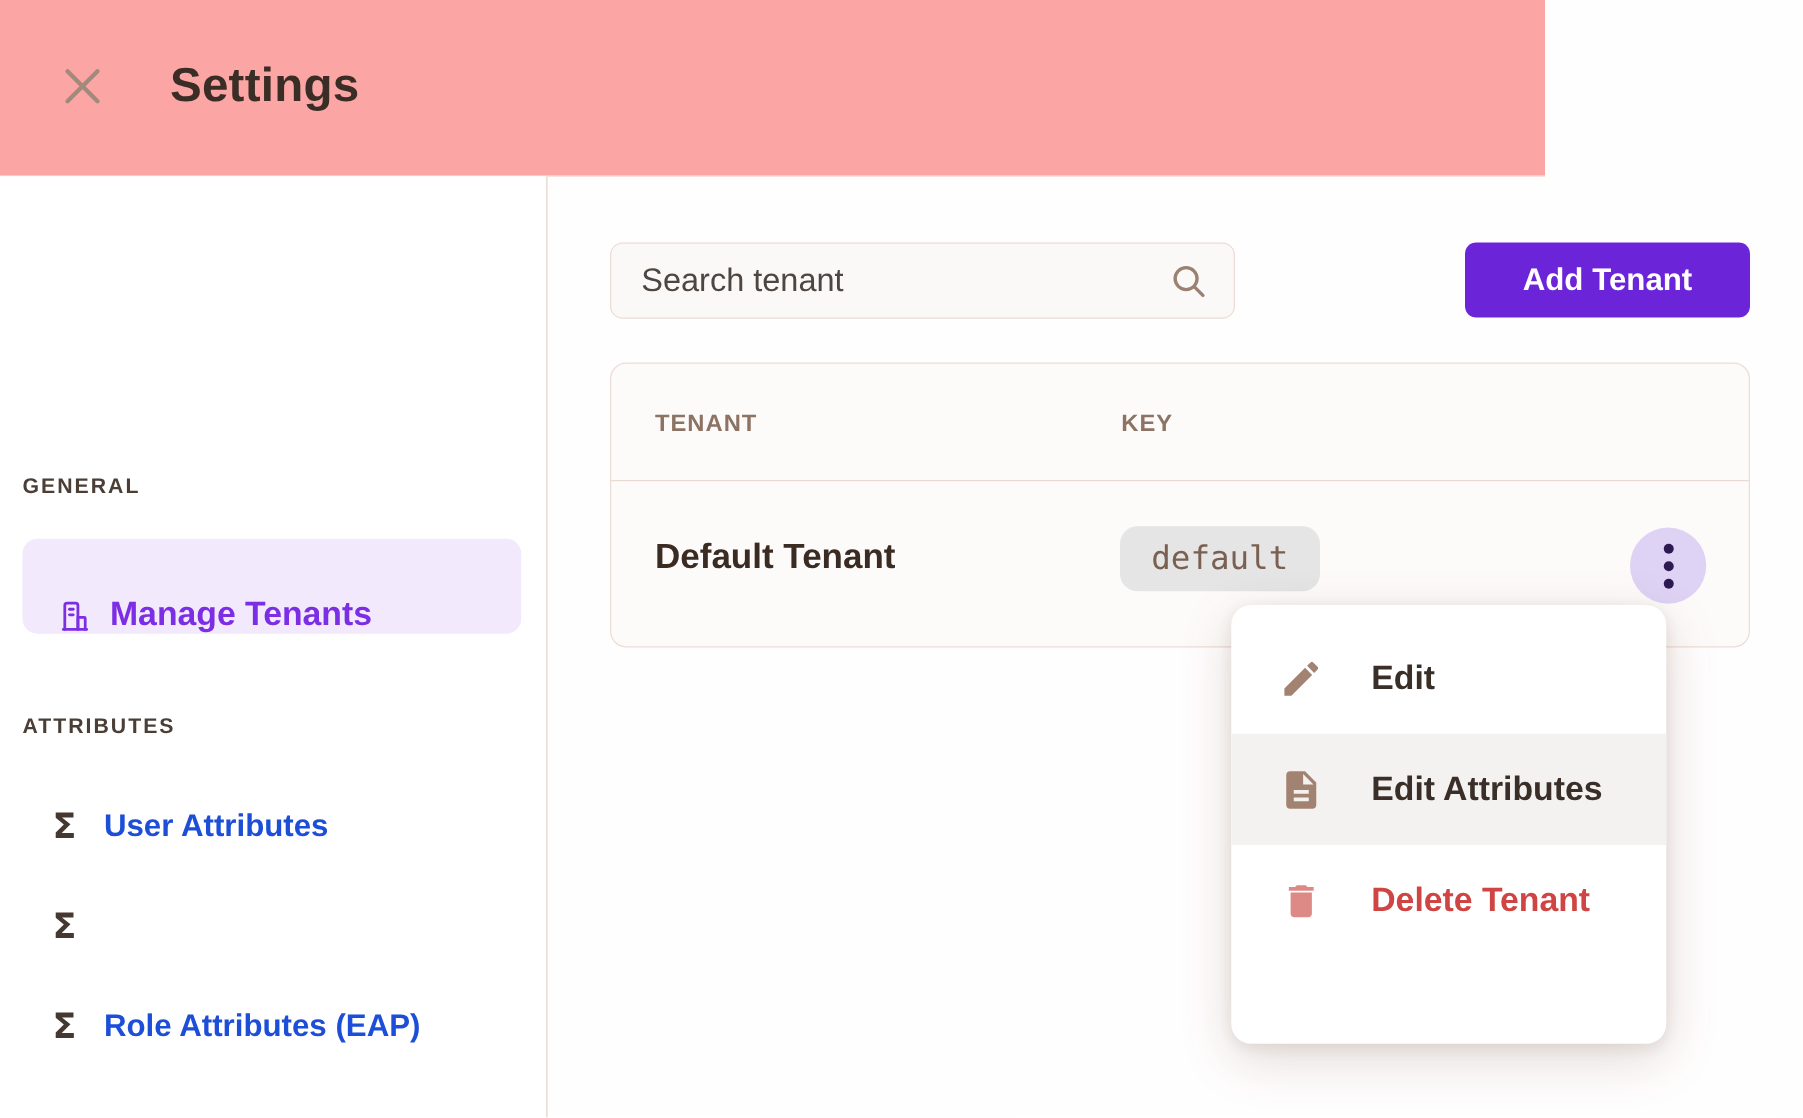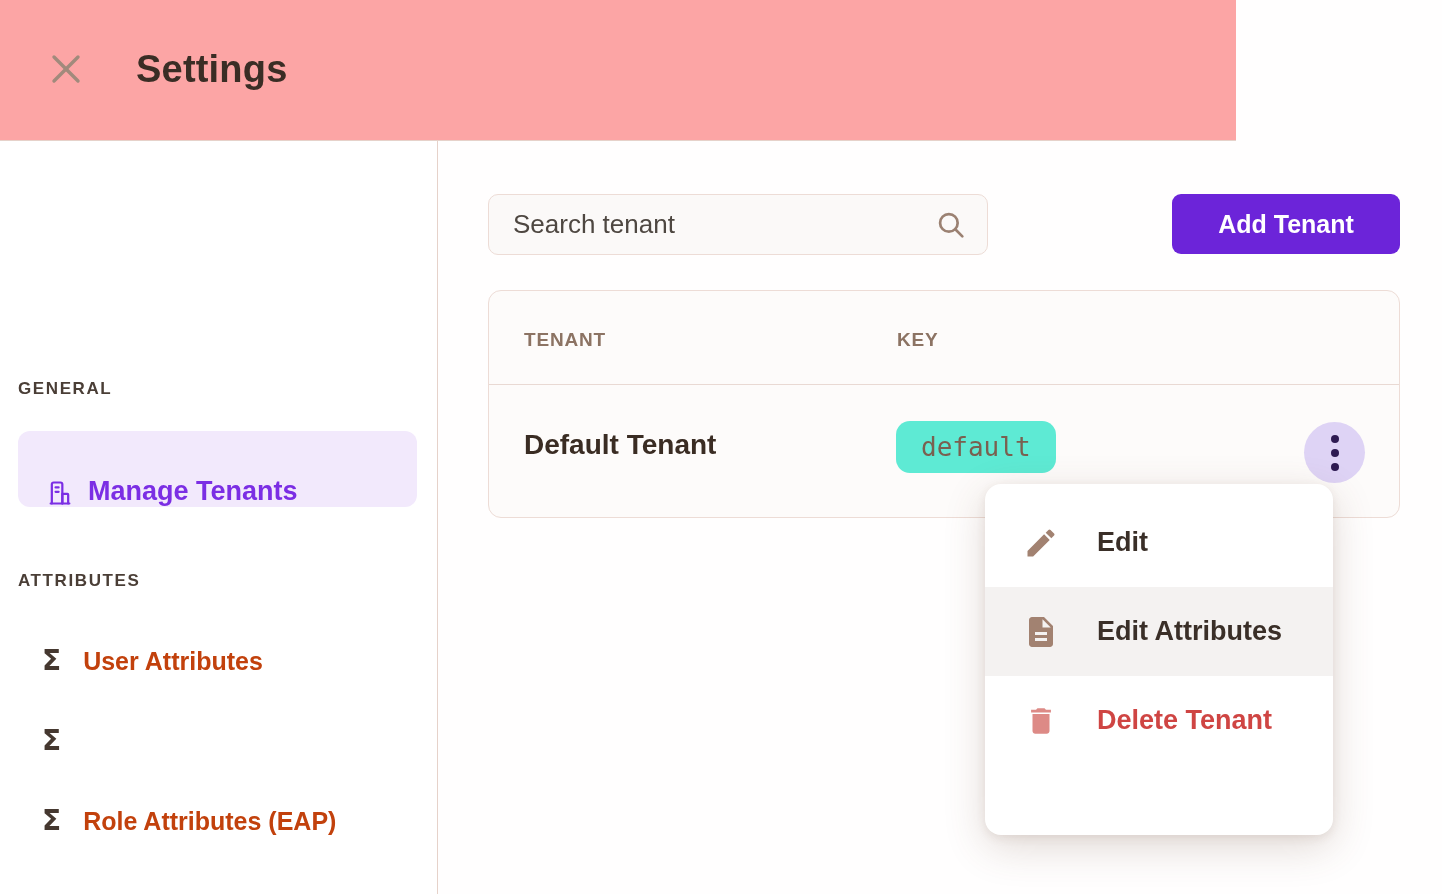--- a/index.html
+++ b/index.html
@@ -46,21 +46,21 @@
   .nav-active .label { font-size:27px; font-weight:bold; color:#7b2ee4; }
 
   .nav-item {
     position:absolute; left:42px; width:370px; height:48px;
     display:flex; align-items:center; gap:22px; cursor:pointer;
   }
   .nav-item .sigma {
     font-size:28px; font-weight:bold; color:#453830; line-height:1;
     font-family:"DejaVu Sans", sans-serif;
   }
-  .nav-item .label { font-size:25px; font-weight:bold; color:#c2410c; }
+  .nav-item .label { font-size:25px; font-weight:bold; color:#1d4ed8; }
   .nav-item.n0 { top:496px; }
   .nav-item.n1 { top:576px; }
   .nav-item.n2 { top:656px; }
 
   
   .search-wrap {
     position:absolute; left:488px; top:194px; width:500px; height:61px;
   }
   .search-input {
     width:100%; height:100%; border:1px solid #eddcd6; border-radius:10px;
@@ -96,21 +96,21 @@
   .th.tenant { left:35px; }
   .th.key { left:408px; }
 
   .trow { position:absolute; left:0; top:94px; width:100%; height:133px; }
   .cell-tenant {
     position:absolute; left:35px; top:44px;
     font-size:28px; font-weight:bold; color:#3a2c23;
   }
   .key-badge {
     position:absolute; left:407px; top:36px; height:52px; padding:0 25px;
-    background:#5eead4; border-radius:14px;
+    background:#e5e5e5; border-radius:14px;
     display:flex; align-items:center;
     font-family:"DejaVu Sans Mono","Liberation Mono",monospace;
     font-size:26px; color:#7a6050;
   }
   .kebab-btn {
     position:absolute; left:815px; top:37px; width:61px; height:61px;
     border-radius:50%; background:#ded3f5; border:none; cursor:pointer;
     display:flex; flex-direction:column; align-items:center; justify-content:center; gap:6px;
   }
   .kebab-btn .dot { width:8px; height:8px; border-radius:50%; background:#2e1a52; }

